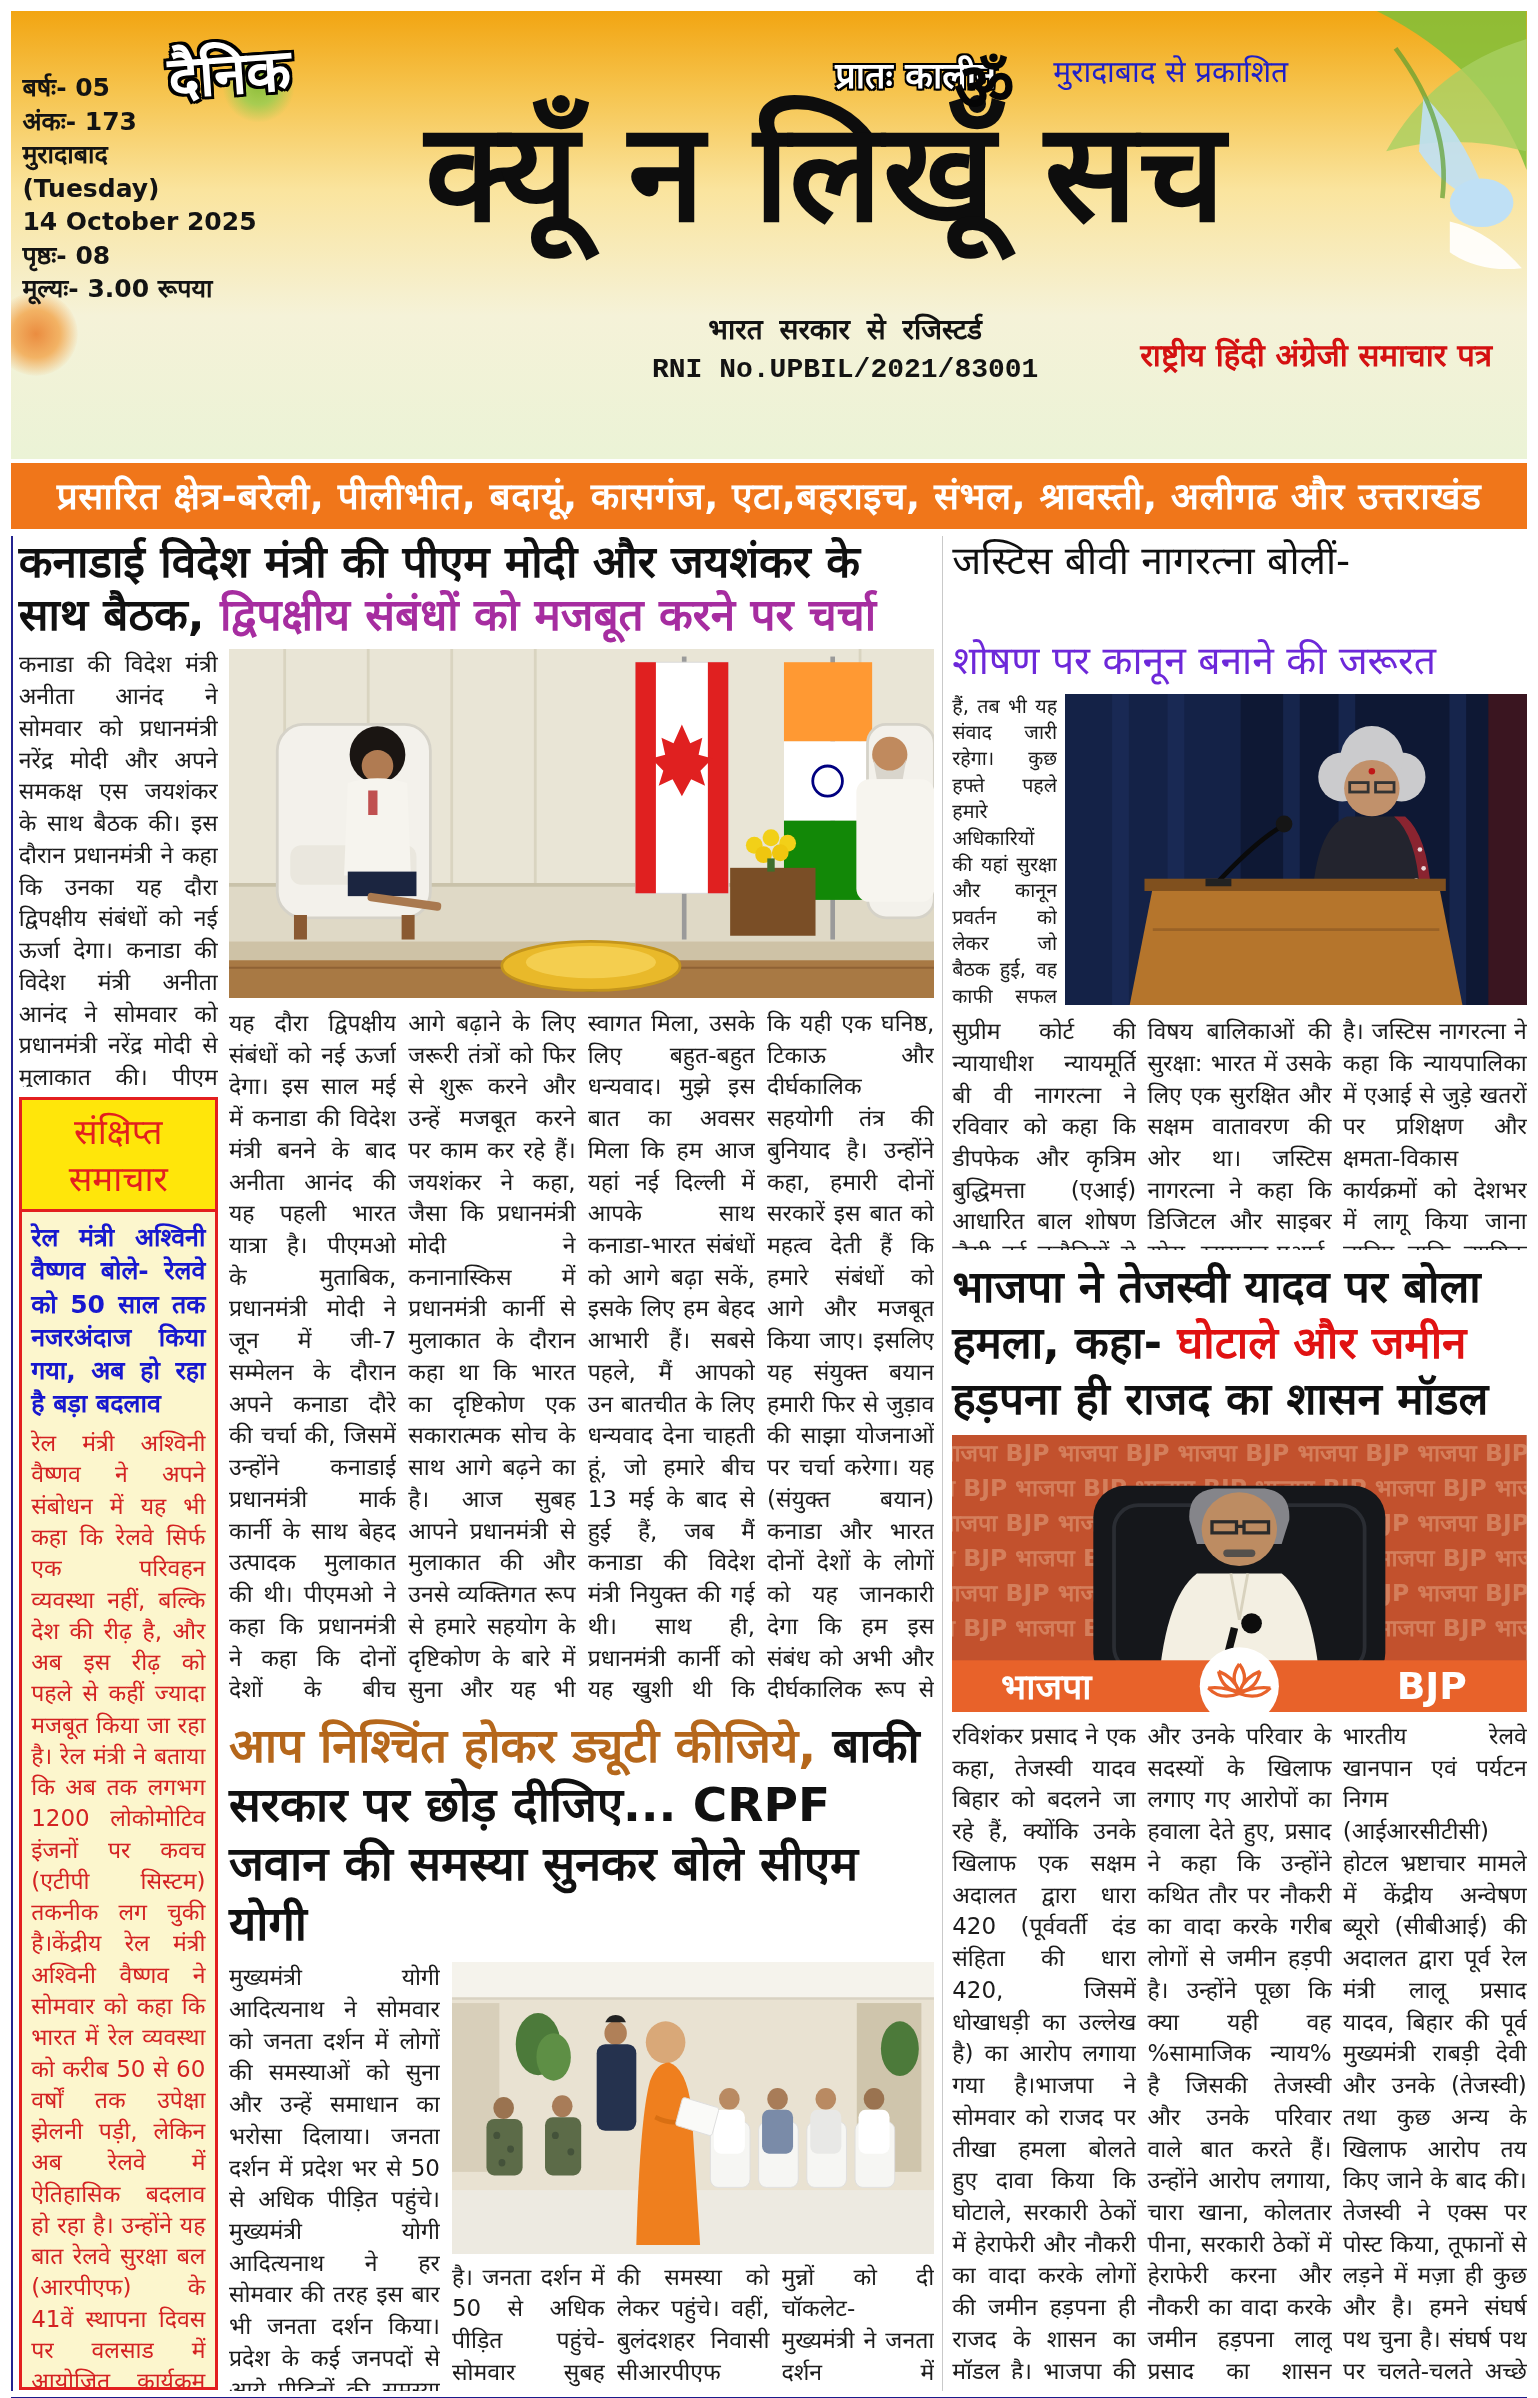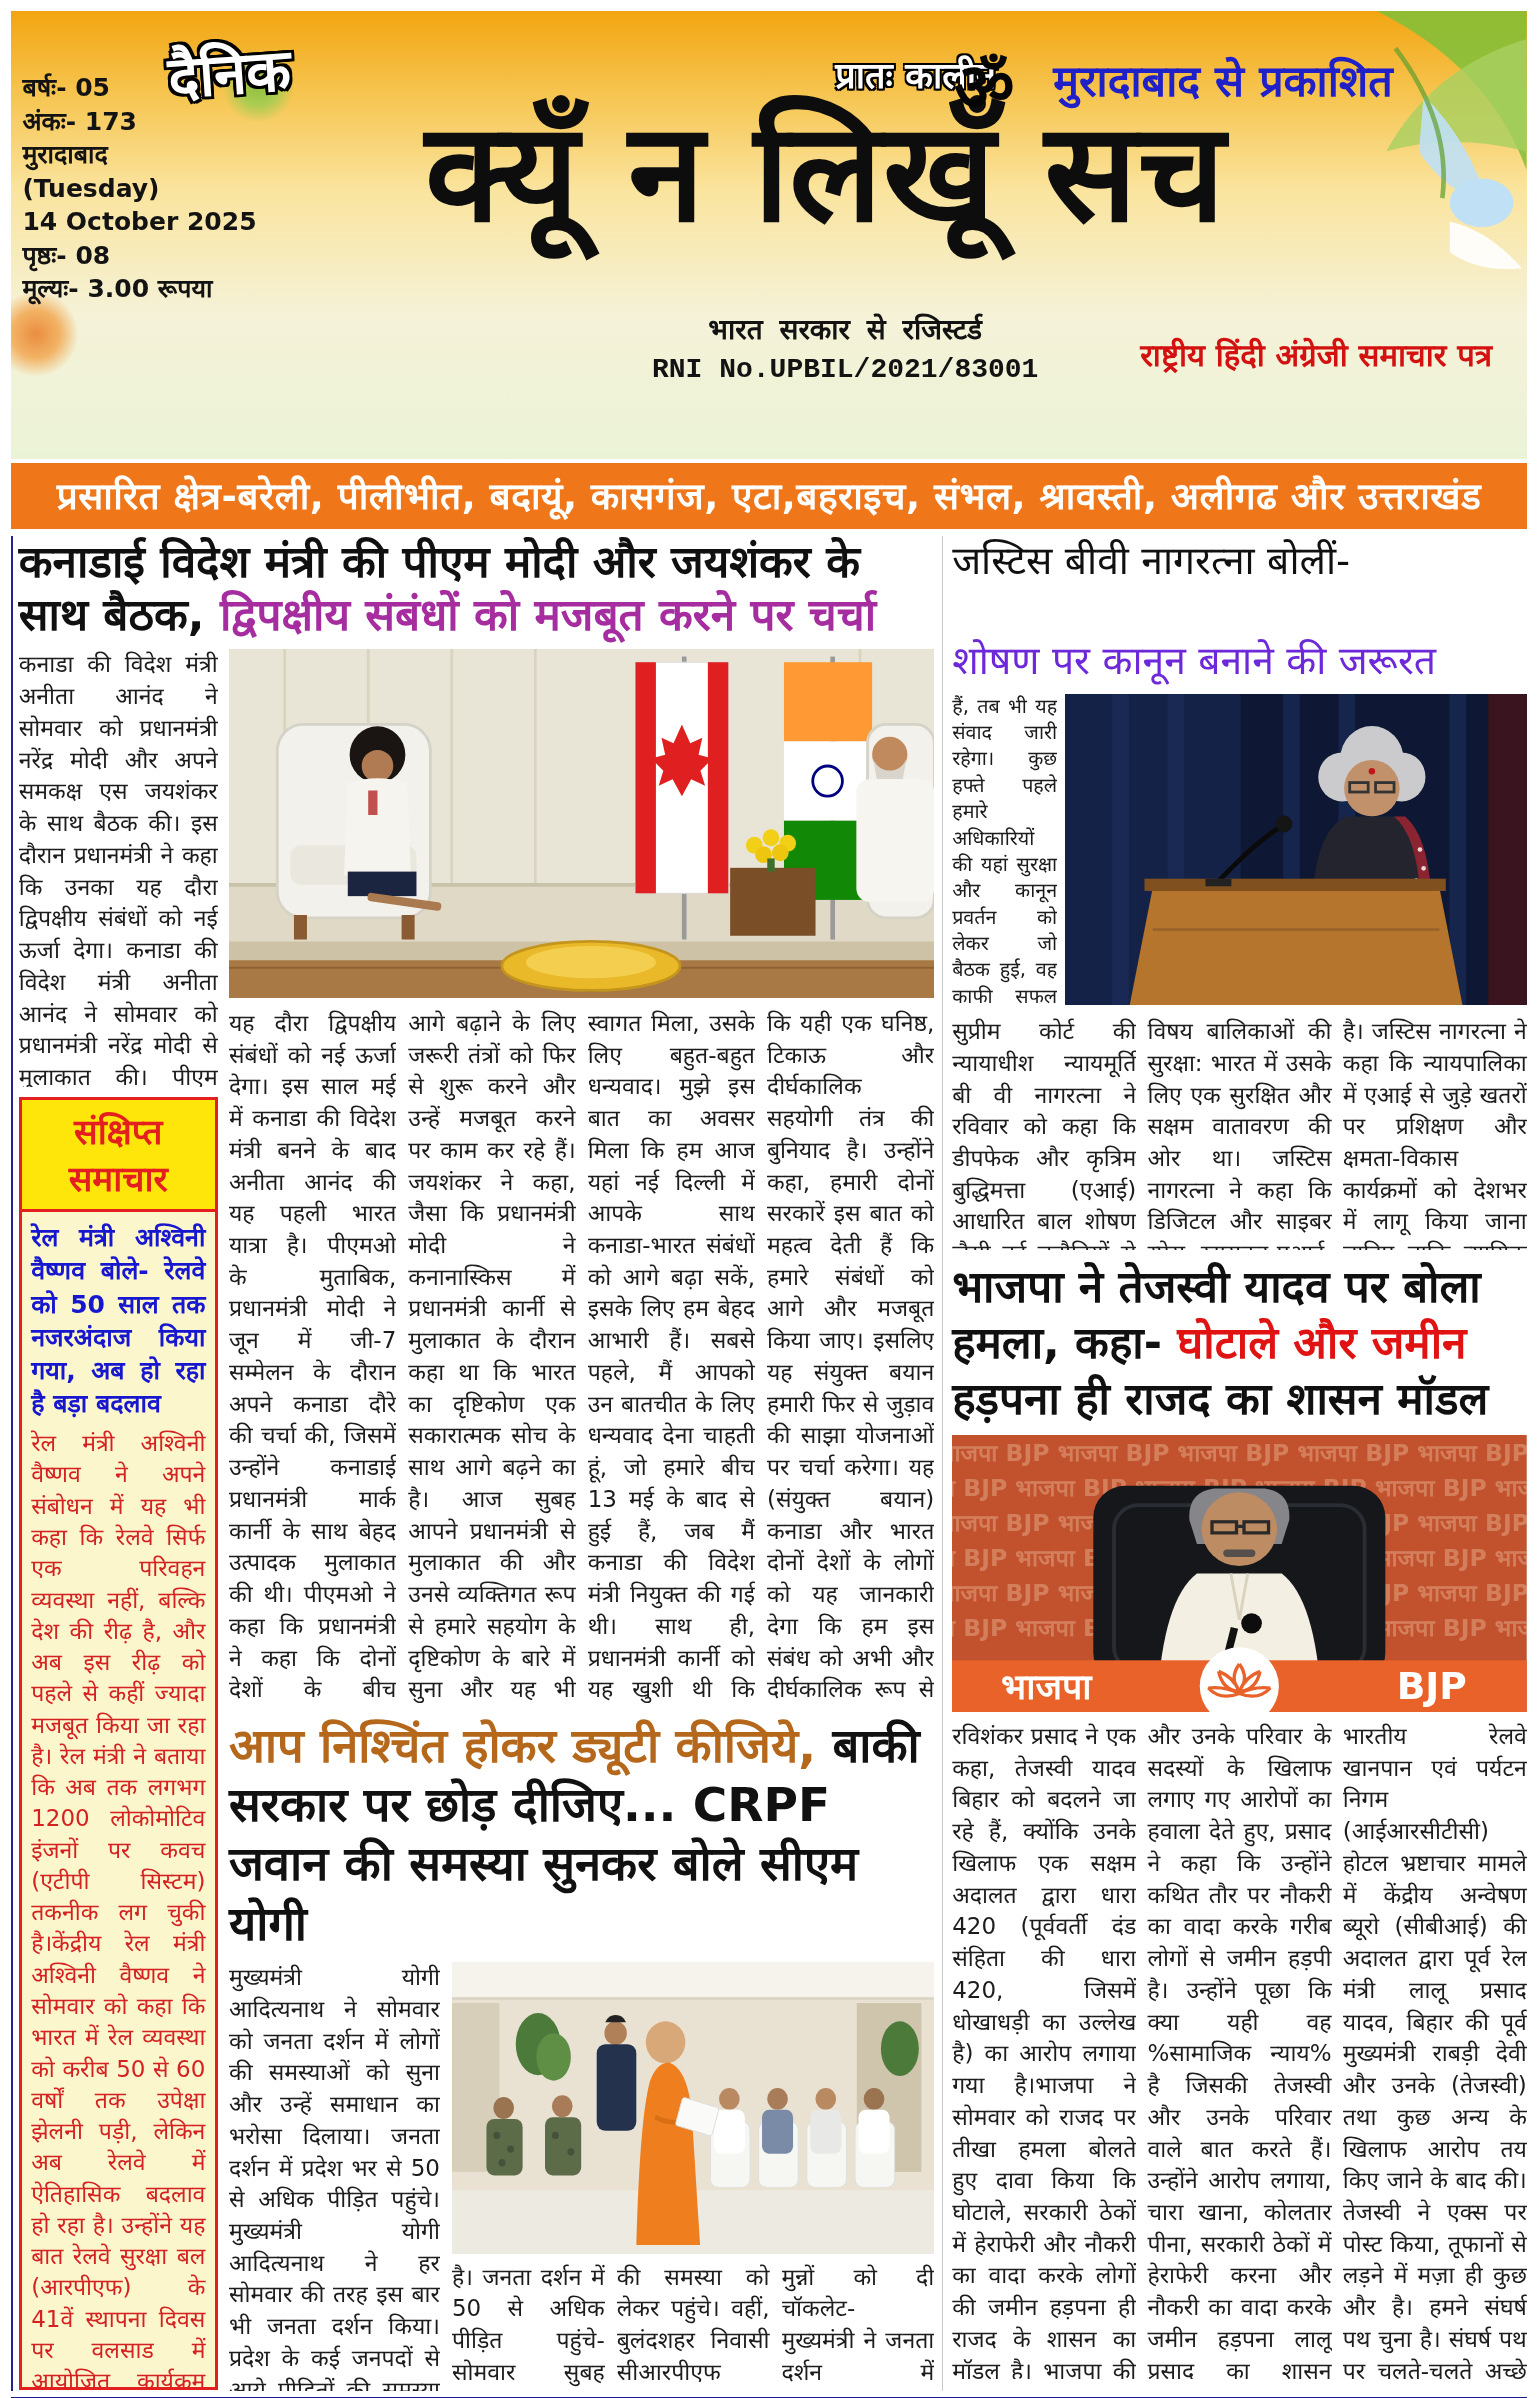--- a/index.html
+++ b/index.html
@@ -11,21 +11,21 @@
   .masthead { position:relative; height:448px; margin:11.2px 11.2px 0;
     background:linear-gradient(180deg,#F2A512 0%,#F6C44E 18%,#FAE49E 40%,#F5F2D8 68%,#EBF3D6 100%); overflow:hidden; }
   .m-info { position:absolute; left:11.2px; top:60px; font-size:25px; font-weight:700; color:#131313; line-height:1.34; white-space:nowrap; z-index:3; }
   .m-dainik { position:absolute; left:157px; top:20.6px; font-size:58px; font-weight:900; color:#fff; transform:rotate(-4deg); z-index:3;
     text-shadow:2.8px 2.8px 0 #000,-2.8px -2.8px 0 #000,2.8px -2.8px 0 #000,-2.8px 2.8px 0 #000,0 2.8px 0 #000,2.8px 0 0 #000,0 -2.8px 0 #000,-2.8px 0 0 #000; }
   .m-title { position:absolute; left:141px; right:28px; top:90px; text-align:center; font-size:137px; font-weight:900; color:#0d0d0d;
     line-height:1.05; white-space:nowrap; letter-spacing:0.9px; z-index:2; }
   .m-pratah { position:absolute; left:824px; top:39px; font-size:36px; font-weight:900; color:#fff; z-index:3;
     text-shadow:1.9px 1.9px 0 #000,-1.9px -1.9px 0 #000,1.9px -1.9px 0 #000,-1.9px 1.9px 0 #000,0 1.9px 0 #000,1.9px 0 0 #000; }
   .m-om { position:absolute; left:943px; top:28px; font-size:66px; font-weight:900; color:#050505; z-index:3; }
-  .m-pub { position:absolute; left:1042px; top:39px; font-size:43px; font-weight:700; color:#2020C8; white-space:nowrap; z-index:3; }
+  .m-pub { position:absolute; left:1042px; top:39px; font-size:30px; font-weight:400; color:#2020C8; white-space:nowrap; z-index:3; }
   .m-reg { position:absolute; left:600px; top:302px; width:468px; text-align:center; font-size:28px; font-weight:700; color:#131313; line-height:1.35; z-index:3;font-family:Liberation Mono, monospace; }
   .m-national { position:absolute; left:1129px; top:322px; font-size:31px; font-weight:900; color:#D41111; white-space:nowrap; z-index:3; }
   .deco-feather { position:absolute; right:0; top:0; width:319px; height:290px; z-index:1; }
   .deco-rangoli { position:absolute; left:211px; top:39px; width:73px; height:73px; border-radius:50%; z-index:1;
     background:radial-gradient(circle,#7FBF3A 0%,#9ACD50 35%,rgba(154,205,80,0) 70%); opacity:.85; }
   .deco-sun { position:absolute; left:-17px; top:281px; width:84px; height:84px; border-radius:50%; z-index:1;
     background:radial-gradient(circle,#E8731A 0%,#F2A348 40%,rgba(242,163,72,0) 72%); opacity:.8; }
 
   
   .strip { margin:3.7px 11.2px 0; background:#F0761A; color:#fff; font-weight:900; font-size:37px; text-align:center; padding:6.6px 0 8.4px; letter-spacing:0.5px; }
@@ -37,21 +37,21 @@
 
   .col-text { font-size:23px; line-height:1.38; text-align:justify; color:#1c1c1c; overflow:hidden; }
 
   
   .canada-headline { font-size:44px; font-weight:900; line-height:1.2; color:#101010; margin-bottom:7.5px; }
   .canada-headline .accent { color:#A62DA0; }
   .canada-body { display:flex; }
   .left-strip { width:199px; flex:0 0 auto; margin-right:11.2px; }
   .c-col1 { height:438px; }
   .brief-box { border:3.7px solid #E31F1F; background:#FCF6CD; margin-top:9.4px; height:1293px; overflow:hidden; }
-  .brief-head { background:#FFE60A; color:#E31F1F; font-size:35px; font-weight:700; text-align:center; padding:7.5px 1.9px; border-bottom:3.7px solid #E31F1F; }
+  .brief-head { background:#FFE60A; color:#E31F1F; font-size:35px; font-weight:400; text-align:center; padding:7.5px 1.9px; border-bottom:3.7px solid #E31F1F; }
   .brief-sub { color:#1717CF; font-weight:800; font-size:25px; line-height:1.33; padding:9.4px 9.4px 1.9px; text-align:justify; }
   .brief-body { color:#D42222; font-size:23px; line-height:1.36; padding:5.6px 9.4px 7.5px; text-align:justify; }
   .main-col { flex:1; display:flex; flex-direction:column; }
   .photo-frame { overflow:hidden; background:#ddd; }
   .photo-modi { height:349px; margin-bottom:9.4px; }
   .canada-cols { display:flex; gap:12px; height:695px; overflow:hidden; }
   .canada-cols > div { flex:1; }
 
   
   .yogi-headline { margin-top:13px; font-size:47px; font-weight:900; line-height:1.26; color:#111; }

